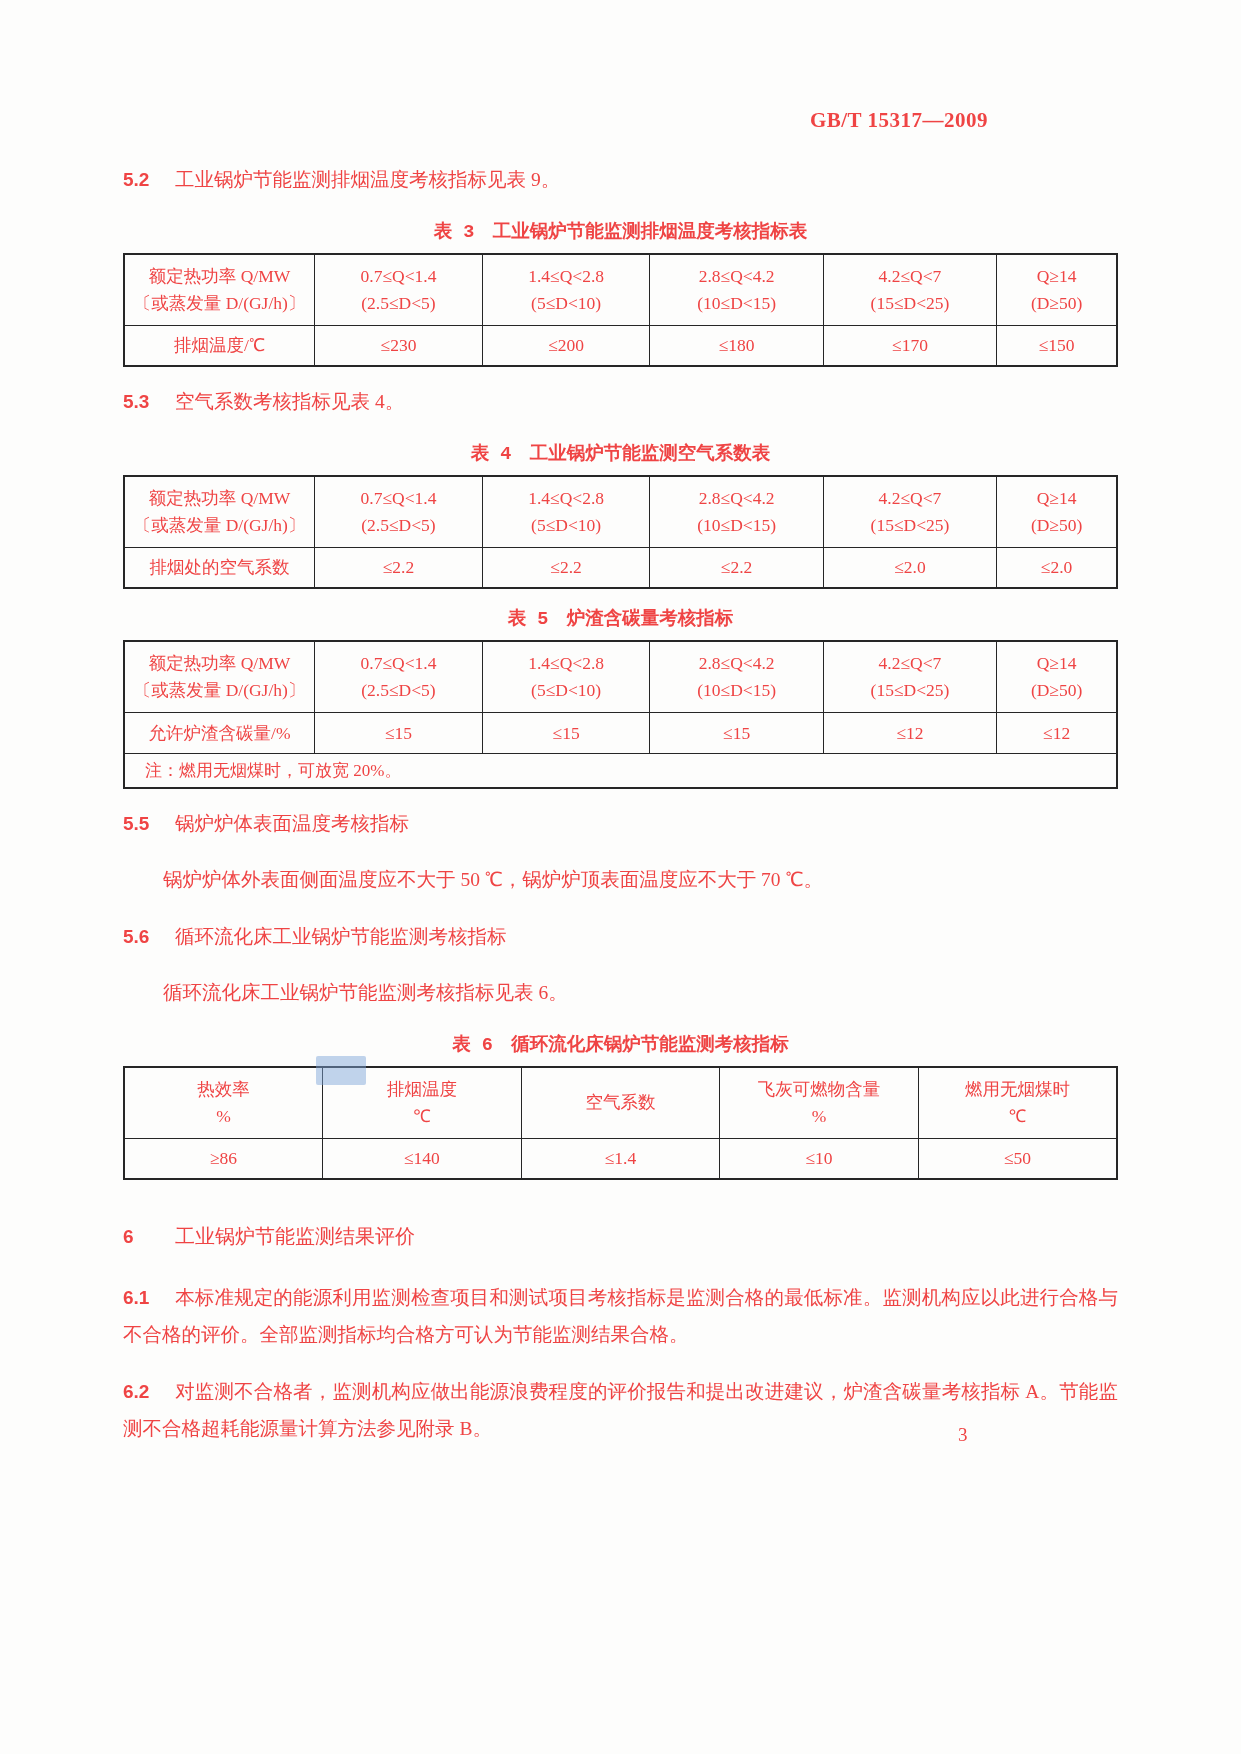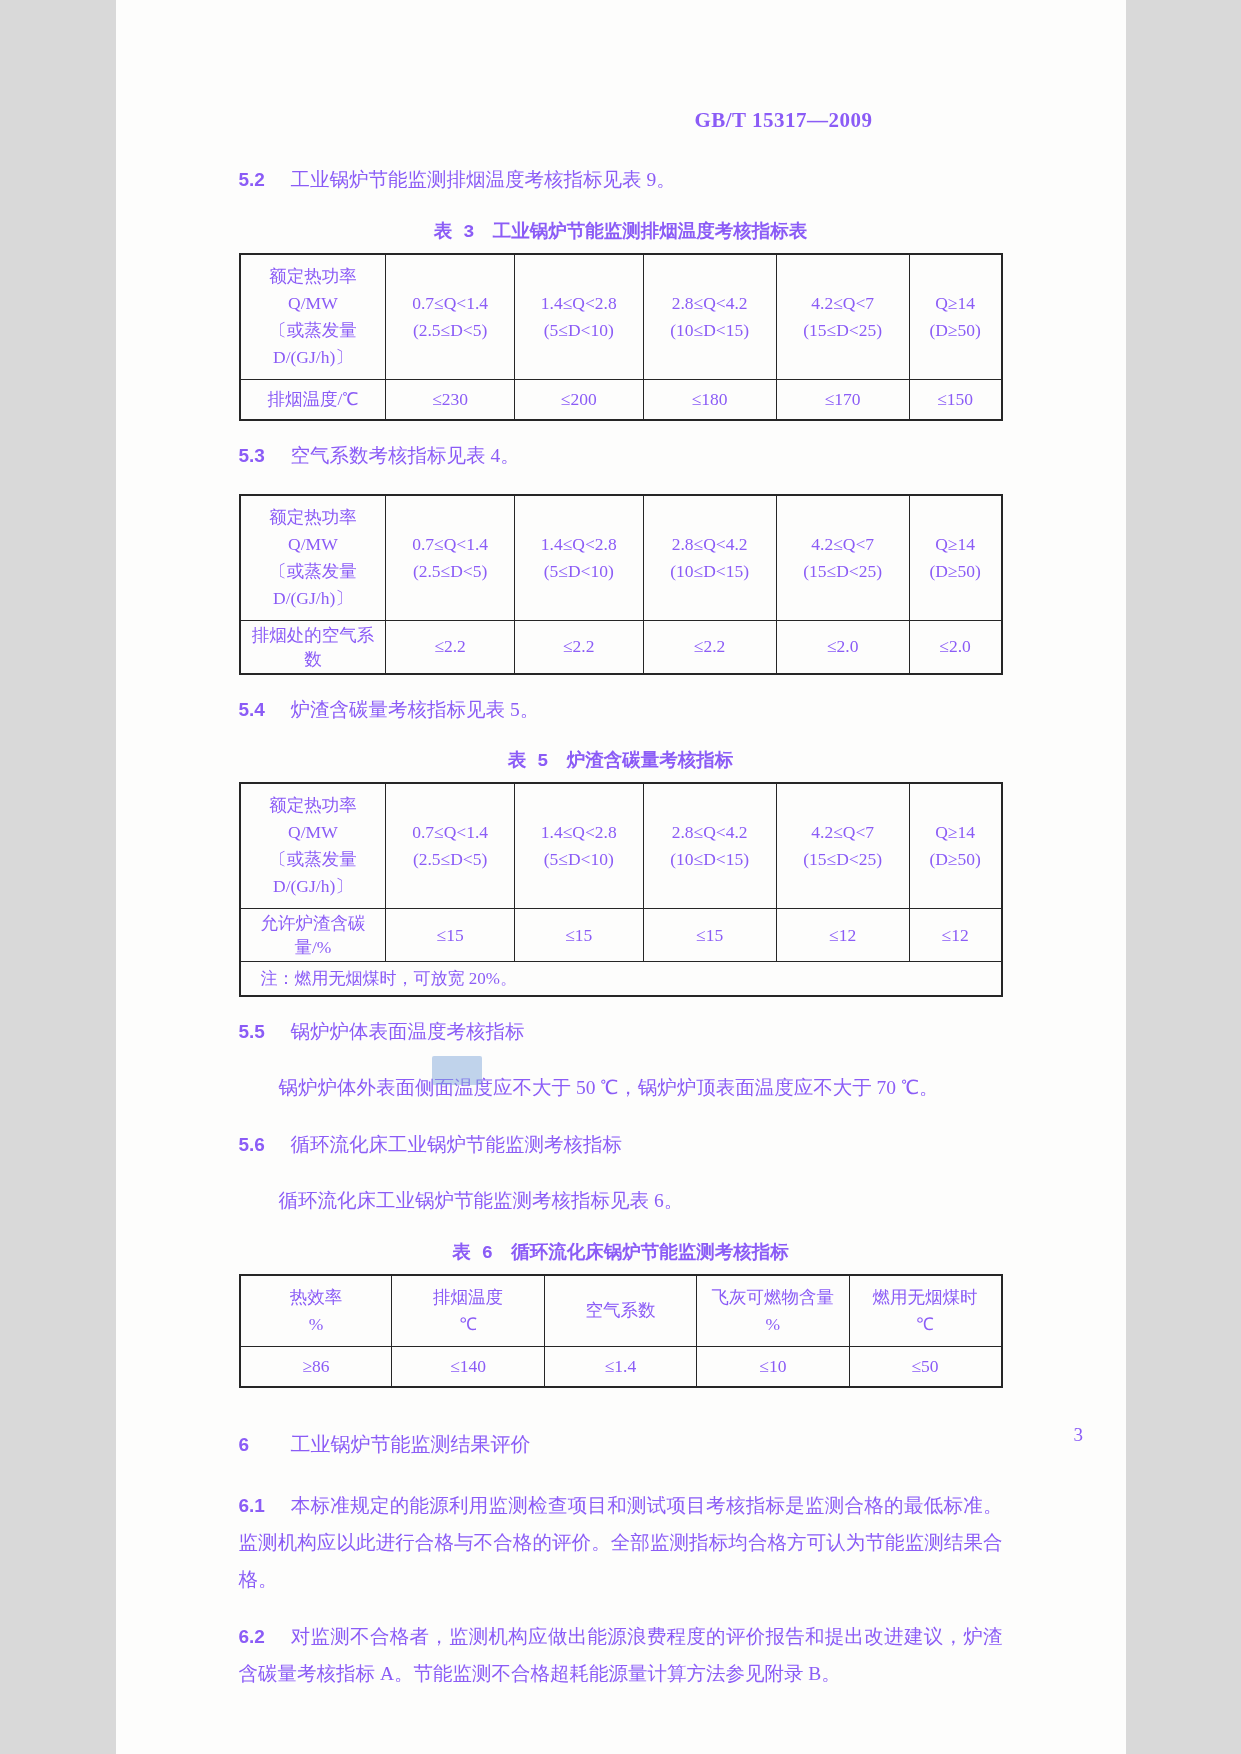--- a/index.html
+++ b/index.html
@@ -1,23 +1,23 @@
 <!DOCTYPE html>
 <html><head>
 <meta charset="utf-8">
 <style>
   * { box-sizing: border-box; }
   html, body { margin: 0; padding: 0; background: #d9d9d9; }
   .page {
     position: relative;
-    width: 1010px;
+    width: 1241px;
     height: 1754px;
     margin: 0 auto;
     background: #fdfdfc;
-    color: #8b5cf6;
+    color: #ef4444;
     font-family: "Liberation Serif", serif;
     overflow: hidden;
   }
   .content { padding: 0 123px; }
 
   .doc-header {
     padding-top: 108px;
     text-align: right;
     padding-right: 130px;
     font-size: 21px;
@@ -161,20 +161,21 @@
               <td>≤180</td>
               <td>≤170</td>
               <td>≤150</td>
             </tr>
           </tbody>
         </table>
       </div>
 
     <p class="clause m-sec"><span class="num">5.3</span><span>空气系数考核指标见表 4。</span></p>
 
+    <div class="tbl-caption">表 4　工业锅炉节能监测空气系数表</div>
     <div class="tbl tbl-spec">
         <table class="doc-table">
           <colgroup>
             <col>
             <col>
             <col>
             <col>
             <col>
             <col>
           </colgroup>
@@ -212,21 +213,20 @@
               <td>≤2.2</td>
               <td>≤2.2</td>
               <td>≤2.2</td>
               <td>≤2.0</td>
               <td>≤2.0</td>
             </tr>
           </tbody>
         </table>
       </div>
 
-    <p class="clause m-sec"><span class="num">5.4</span><span>炉渣含碳量考核指标见表 5。</span></p>
 
     <div class="tbl-caption">表 5　炉渣含碳量考核指标</div>
     <div class="tbl tbl-spec">
         <table class="doc-table">
           <colgroup>
             <col>
             <col>
             <col>
             <col>
             <col>

